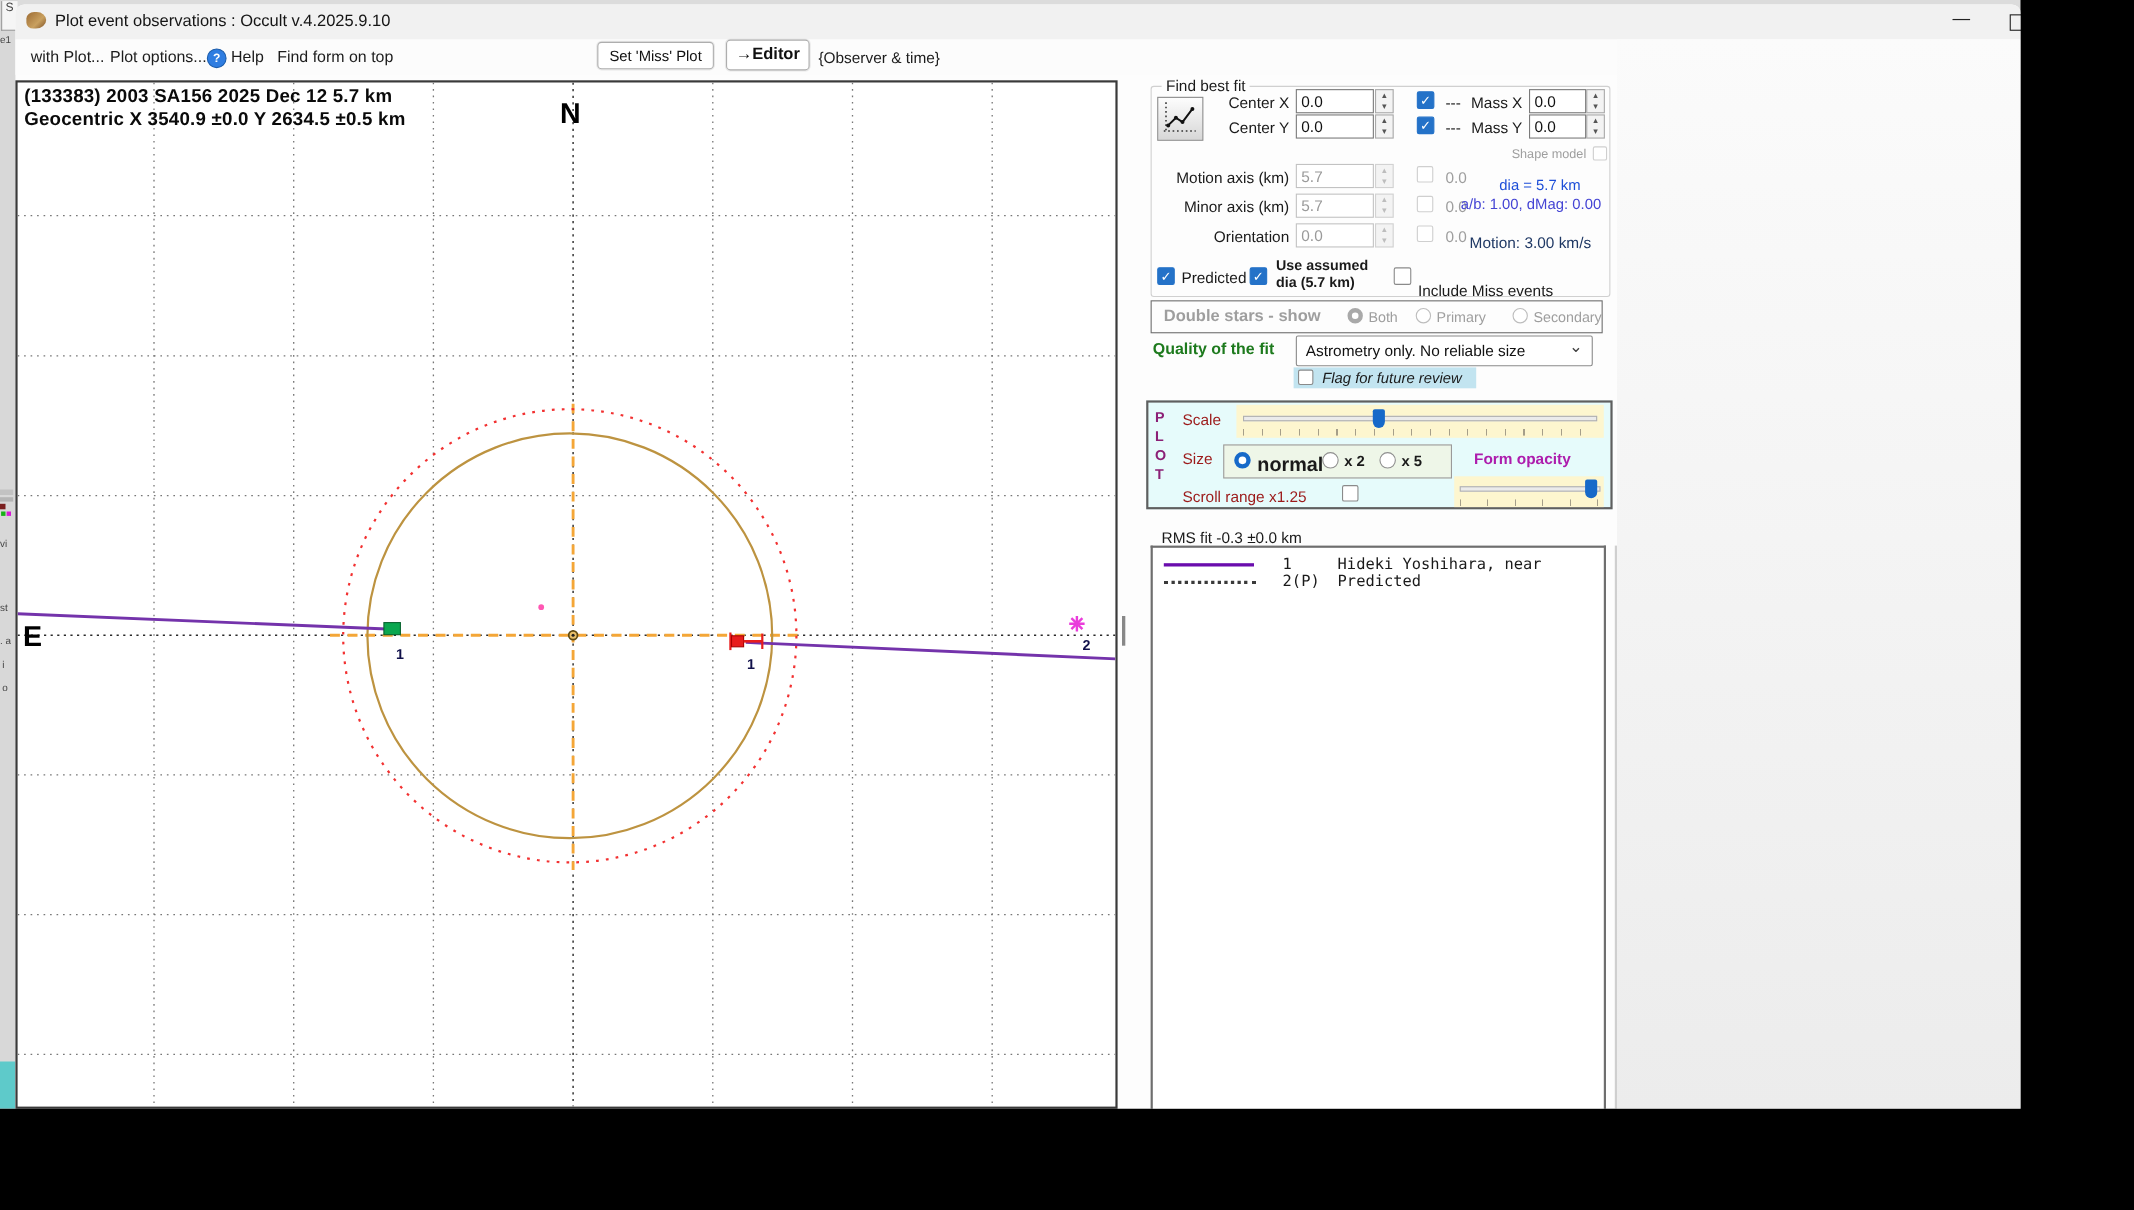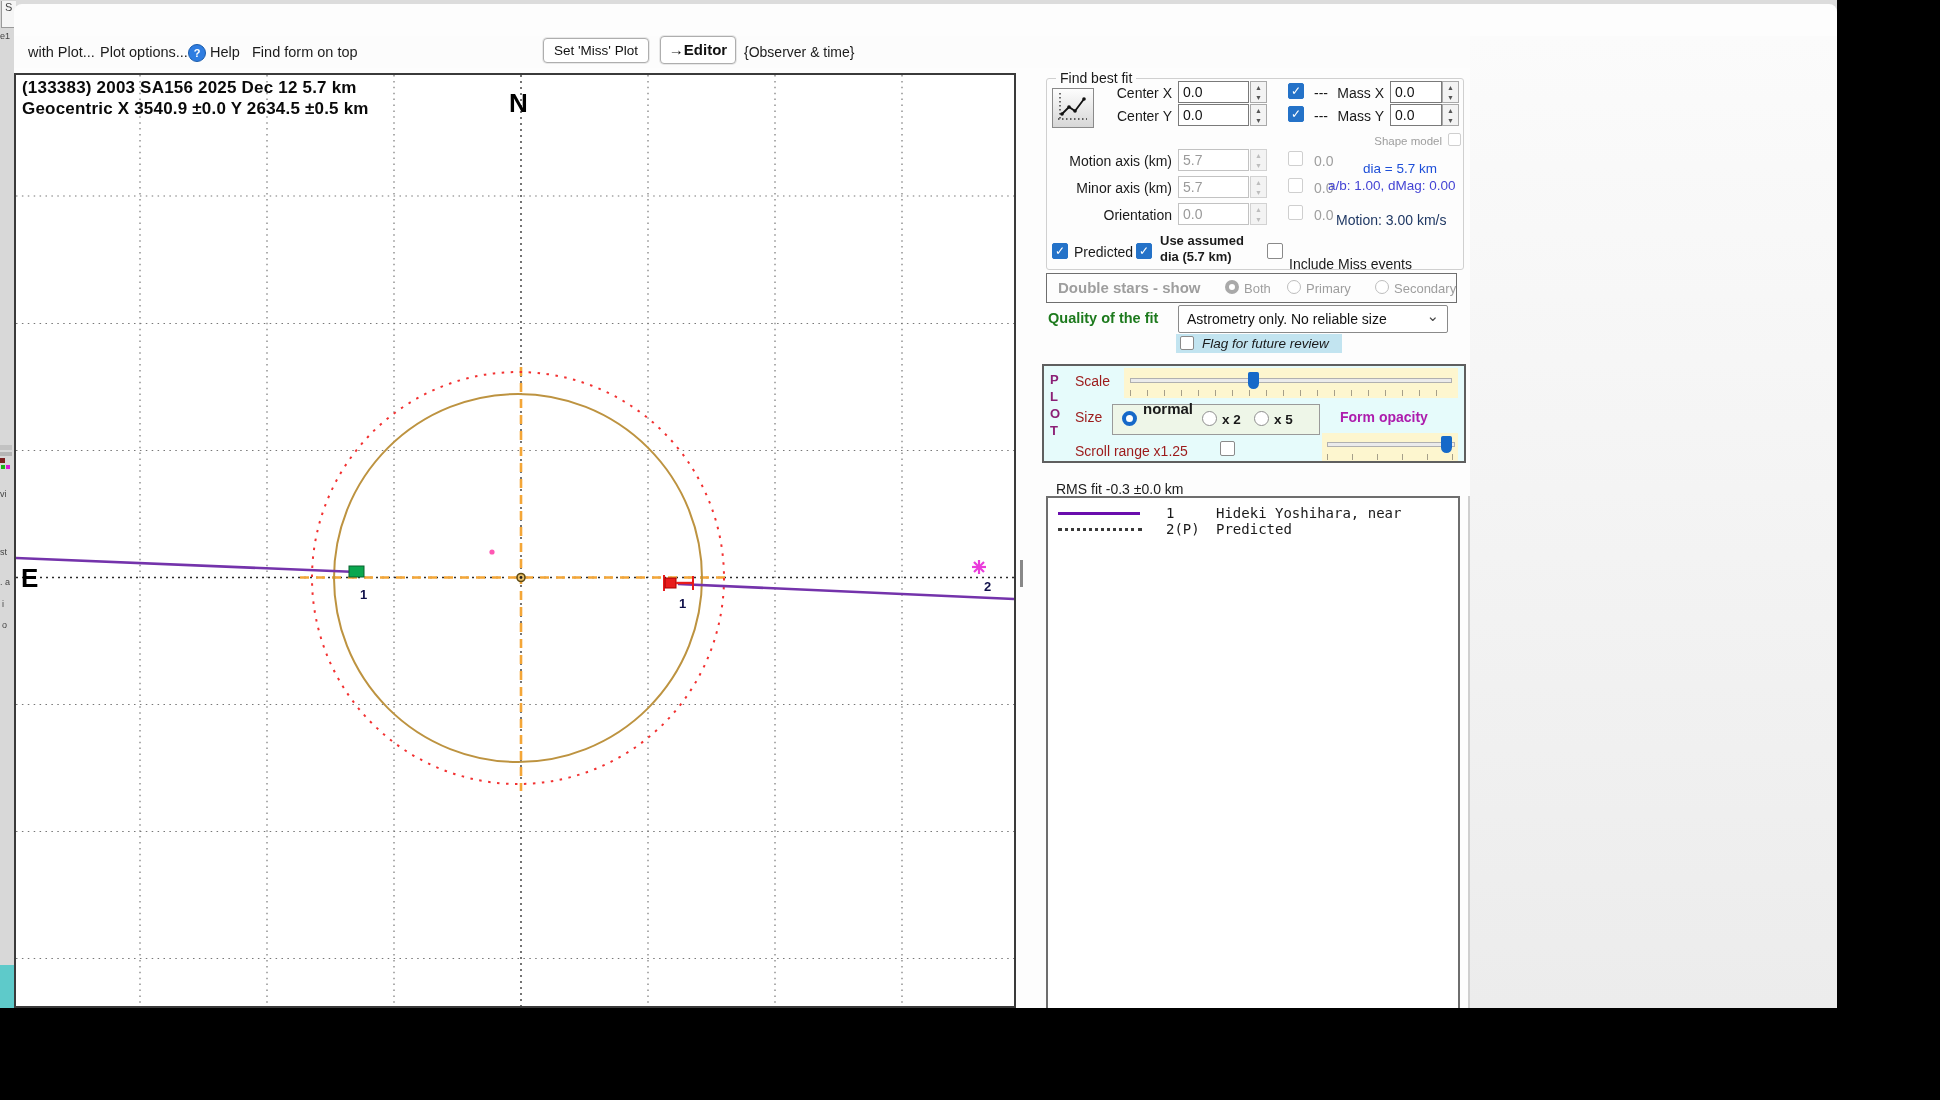--- a/index.html
+++ b/index.html
@@ -77,20 +77,26 @@
     <div class="frag" style="left:0;top:489px;"><span>vi</span></div>
     <div class="frag" style="left:0;top:547px;"><span>st</span></div>
     <div class="frag" style="left:0;top:577px;"><span>. a</span></div>
     <div class="frag" style="left:2px;top:599px;"><span>i</span></div>
     <div class="frag" style="left:2px;top:620px;"><span>o</span></div>
     <div class="abs" style="left:0;top:965px;width:15px;height:43px;background:#5ecaca;"></div>
   </div>
 
   <div id="appwin" class="abs"></div>
 
+  <div id="titlebar" class="abs">
+    <div id="titleicon" class="abs" style="left:10px;top:7px;"></div>
+    <div class="abs titletext" style="left:36px;top:7px;">Plot event observations : Occult v.4.2025.9.10</div>
+    <div class="abs caption-btn" style="left:1761px;top:5px;">—</div>
+    <div class="abs" style="left:1813px;top:9px;width:13px;height:13px;border:1.5px solid #222;"></div>
+  </div>
 
   <div id="menubar" class="abs"></div>
   <div class="abs menuitem" style="left:28px;">with Plot...</div>
   <div class="abs menuitem" style="left:100px;">Plot options...</div>
   <div class="abs helpicon" style="left:188px;top:44px;position:absolute;"><span>?</span></div>
   <div class="abs menuitem" style="left:210px;">Help</div>
   <div class="abs menuitem" style="left:252px;">Find form on top</div>
   <div class="abs menuitem" style="left:364px;margin-top:32px;">Exit</div>
   <div class="abs toolbtn" style="left:543px;top:38px;width:104px;height:23px;line-height:23px;">Set 'Miss' Plot</div>
   <div class="abs toolbtn" style="left:660px;top:36px;width:74px;height:26px;line-height:26px;font-weight:bold;font-size:15px;">→Editor</div>
@@ -280,21 +286,21 @@
   <div class="abs lbl maroon" style="left:1075px;top:373px;">Scale</div>
   <div class="abs slider-bg" style="left:1124px;top:368px;width:334px;height:30px;">
     <div class="track abs" style="left:6px;top:10px;width:320px;"></div>
     <div class="thumb abs" style="left:124px;top:4px;"></div>
     <div class="ticks abs" style="left:6px;top:22px;width:320px;"></div>
   </div>
 
   <div class="abs lbl maroon" style="left:1075px;top:409px;">Size</div>
   <div class="abs" style="left:1112px;top:404px;width:206px;height:29px;background:#eef6e8;border:1px solid #9a9a9a;"></div>
   <div class="abs radio sel" style="left:1122px;top:411px;width:15px;height:15px;"></div>
-  <div class="abs lbl" style="left:1143px;top:400px;font-weight:bold;font-size:15px;">normal</div>
+  <div class="abs lbl" style="left:1143px;top:412px;font-weight:bold;font-size:18px;">normal</div>
   <div class="abs radio unsel" style="left:1202px;top:411px;width:15px;height:15px;"></div>
   <div class="abs lbl" style="left:1222px;top:412px;font-weight:bold;font-size:13.5px;">x 2</div>
   <div class="abs radio unsel" style="left:1254px;top:411px;width:15px;height:15px;"></div>
   <div class="abs lbl" style="left:1274px;top:412px;font-weight:bold;font-size:13.5px;">x 5</div>
   <div class="abs lbl magenta" style="left:1340px;top:409px;">Form opacity</div>
 
   <div class="abs lbl maroon" style="left:1075px;top:443px;">Scroll range x1.25</div>
   <div class="abs cb" style="left:1220px;top:441px;width:15px;height:15px;"></div>
   <div class="abs slider-bg" style="left:1322px;top:433px;width:136px;height:28px;">
     <div class="track abs" style="left:5px;top:9px;width:126px;"></div>

